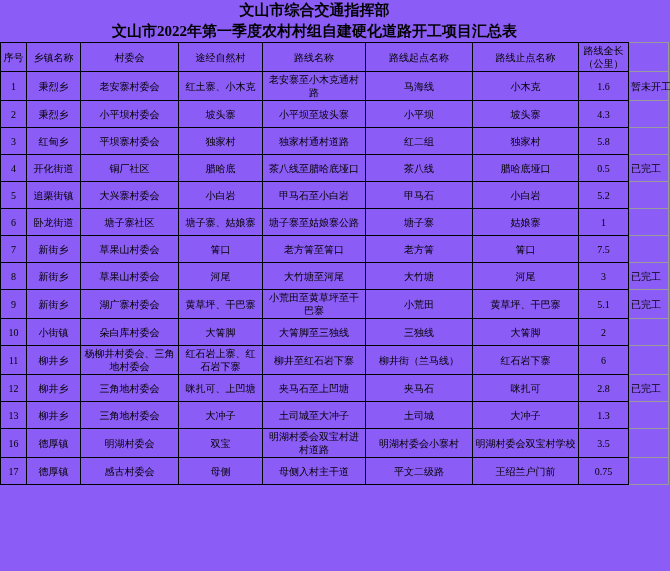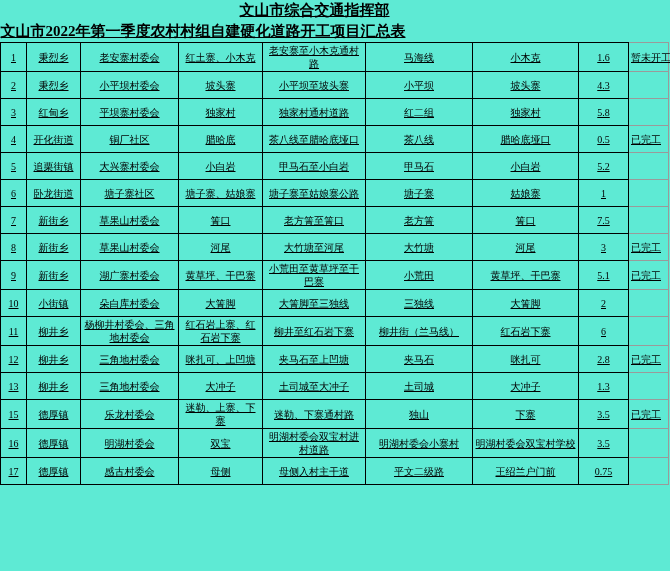--- a/index.html
+++ b/index.html
@@ -1,36 +1,36 @@
 <!DOCTYPE html>
 <html><head>
 <meta charset="utf-8">
 <style>
   html,body{margin:0;padding:0;background:#fff;}
   body{
     width:670px;height:571px;overflow:hidden;color:#000;
     font-family:"Liberation Serif","DejaVu Serif",serif;
   }
-  .sheet{width:670px;height:571px;background:#5eead4;text-decoration:underline;}
+  .sheet{width:670px;height:571px;background:#8b5cf6;}
   table.doc{
     border-collapse:collapse;table-layout:fixed;width:668px;
   }
   col.c0{width:26px}col.c1{width:54px}col.c2{width:98px}col.c3{width:84px}
   col.c4{width:103px}col.c5{width:107px}col.c6{width:106px}col.c7{width:50px}
   col.c8{width:40px}
   td{
     border:1px solid #000;text-align:center;vertical-align:middle;
     font-size:10px;line-height:1.3;padding:1px 2px;word-break:break-all;
   }
   tr.data-row td{height:24px;}
   tr.header-row td{height:26px;font-size:10px;}
   
   tr.title-row td{border:none;height:21px;padding:0;}
   td.t1{font-size:15px;font-weight:bold;text-align:center;border-bottom:1px solid #d4d4d4;}
-  td.t2{font-size:15px;font-weight:bold;text-align:left;border-bottom:1px solid #000;}
+  td.t2{font-size:15px;font-weight:bold;text-align:center;border-bottom:1px solid #000;}
   td.gcell{border:1px solid #d4d4d4;border-top:none;}
   
   td.status{
     border-color:#9a9a9a;text-align:left;padding:0 2px;white-space:nowrap;
     overflow:visible;
   }
   td.num{font-size:10px;}
 </style>
 </head>
 <body>
@@ -50,20 +50,31 @@
     </colgroup>
     <tbody>
       <tr class="title-row">
         <td class="t1" colspan="8">文山市综合交通指挥部</td>
         <td class="gcell"></td>
       </tr>
       <tr class="title-row">
         <td class="t2" colspan="8">文山市2022年第一季度农村村组自建硬化道路开工项目汇总表</td>
         <td class="gcell"></td>
       </tr>
+      <tr class="header-row">
+        <td>序号</td>
+        <td>乡镇名称</td>
+        <td>村委会</td>
+        <td>途经自然村</td>
+        <td>路线名称</td>
+        <td>路线起点名称</td>
+        <td>路线止点名称</td>
+        <td>路线全长（公里）</td>
+        <td class="status"></td>
+      </tr>
     </tbody>
     <tbody id="table-body">
         <tr class="data-row">
     <td class="num">1</td>
     <td>秉烈乡</td>
     <td>老安寨村委会</td>
     <td>红土寨、小木克</td>
     <td>老安寨至小木克通村路</td>
     <td>马海线</td>
     <td>小木克</td>
@@ -196,31 +207,20 @@
     <td>柳井乡</td>
     <td>三角地村委会</td>
     <td>大冲子</td>
     <td>土司城至大冲子</td>
     <td>土司城</td>
     <td>大冲子</td>
     <td class="num">1.3</td>
     <td class="status"></td>
   </tr>
         <tr class="data-row">
-    <td class="num">15</td>
-    <td>德厚镇</td>
-    <td>乐龙村委会</td>
-    <td>迷勒、上寨、下寨</td>
-    <td>迷勒、下寨通村路</td>
-    <td>独山</td>
-    <td>下寨</td>
-    <td class="num">3.5</td>
-    <td class="status">已完工</td>
-  </tr>
-        <tr class="data-row">
     <td class="num">16</td>
     <td>德厚镇</td>
     <td>明湖村委会</td>
     <td>双宝</td>
     <td>明湖村委会双宝村进村道路</td>
     <td>明湖村委会小寨村</td>
     <td>明湖村委会双宝村学校</td>
     <td class="num">3.5</td>
     <td class="status"></td>
   </tr>

